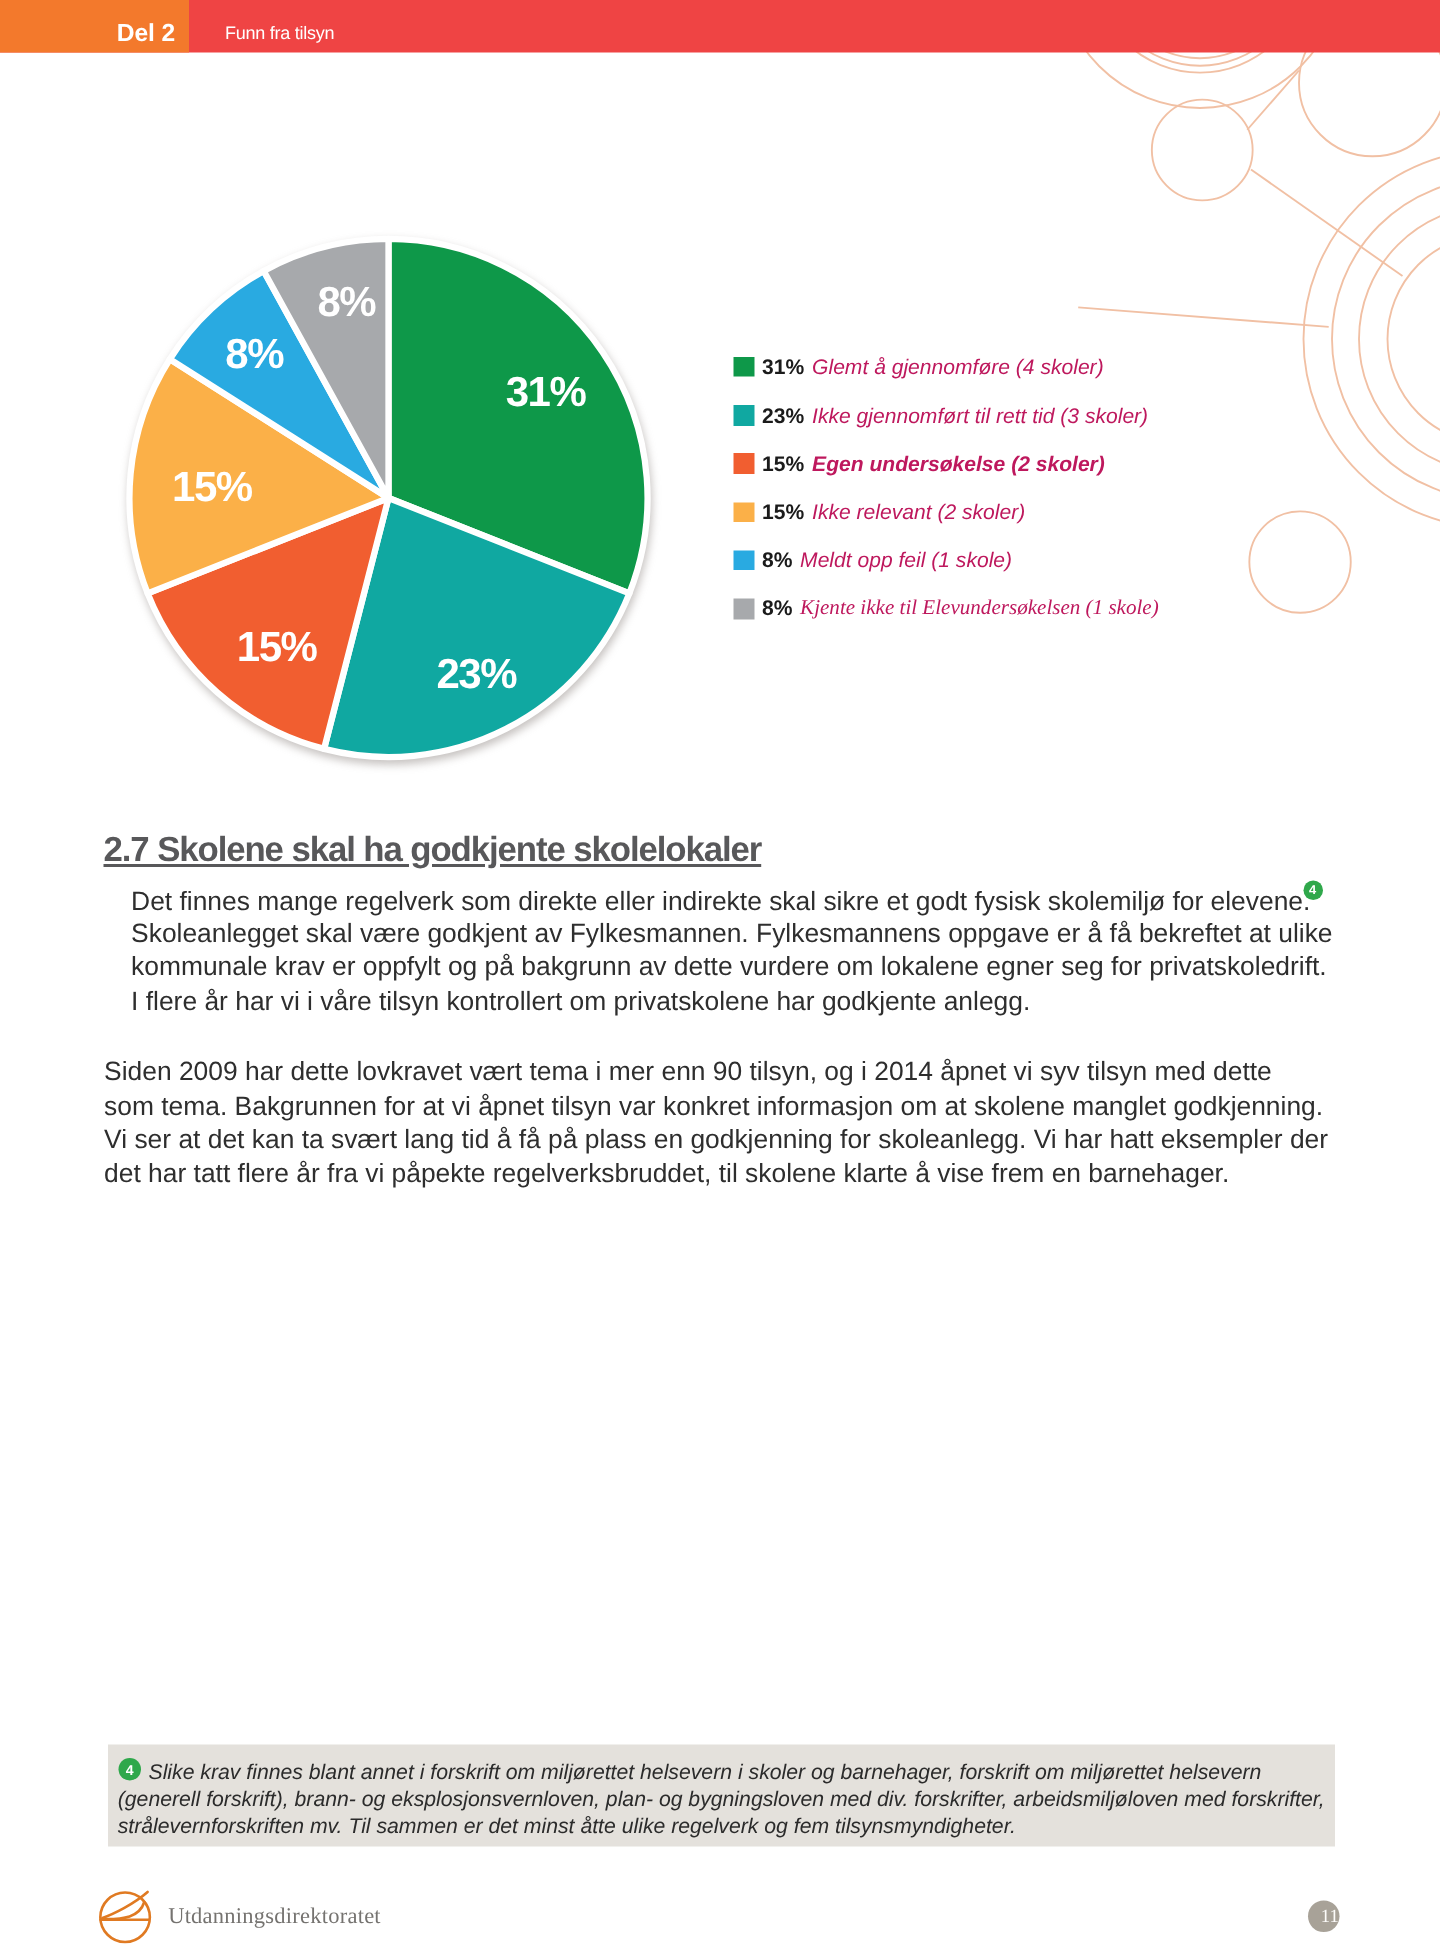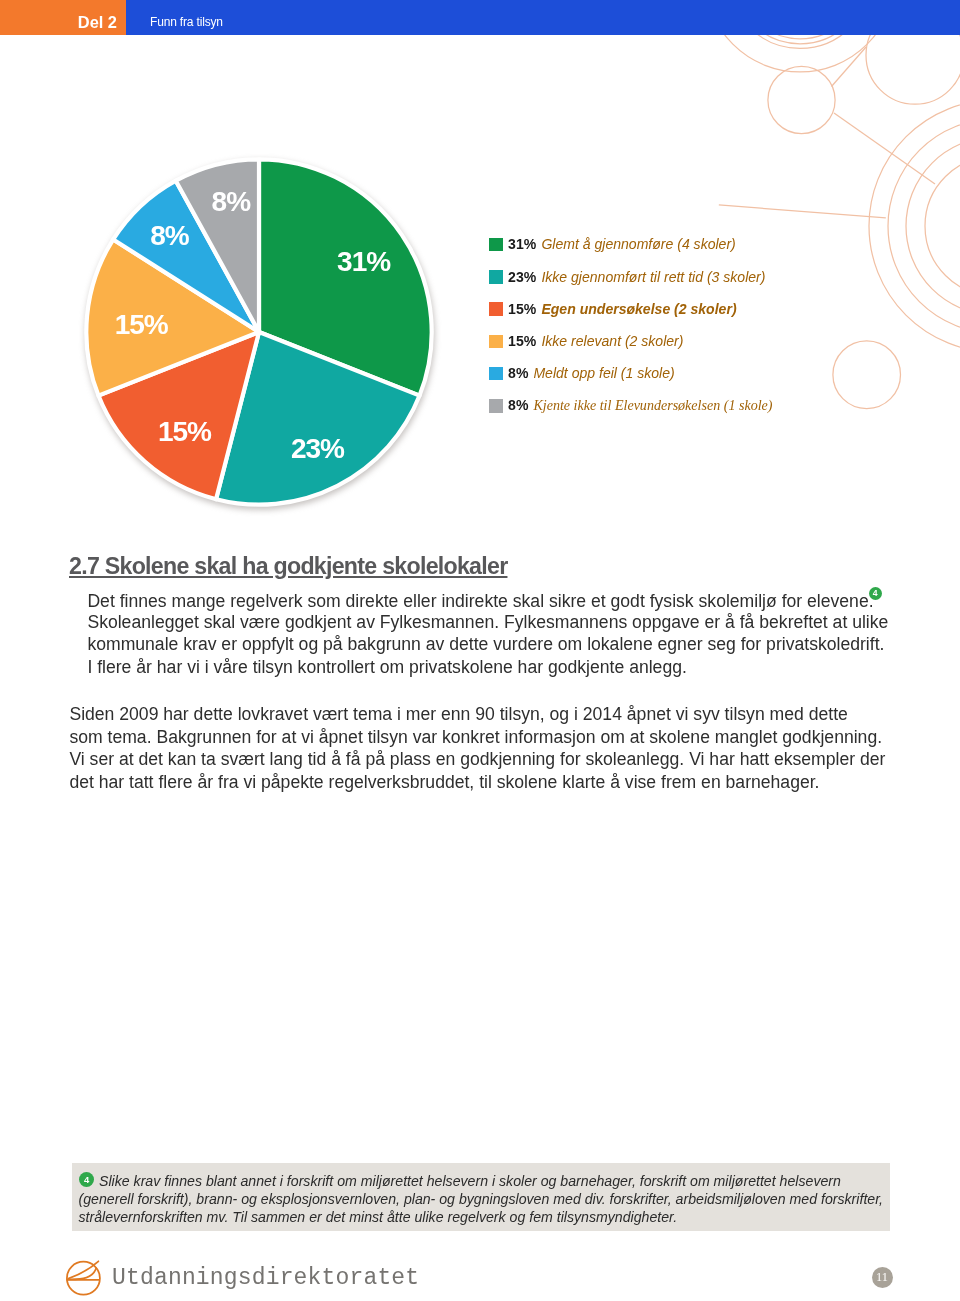--- a/index.html
+++ b/index.html
@@ -4,37 +4,37 @@
 <style>
   html,body{margin:0;padding:0;}
   body{width:960px;height:1301px;background:#fff;font-family:"Liberation Sans",sans-serif;overflow:hidden;position:relative;
        -webkit-font-smoothing:antialiased;}
   .page{position:absolute;left:0;top:0;width:960px;height:1301px;overflow:hidden;}
 
   
   .deco{position:absolute;left:0;top:0;width:960px;height:1301px;pointer-events:none;}
 
   
-  .hdr{position:absolute;left:0;top:0;width:960px;height:35px;background:#1d4ed8;}
+  .hdr{position:absolute;left:0;top:0;width:960px;height:35px;background:#ef4444;}
   .hdr-orange{position:absolute;left:0;top:0;width:126.3px;height:35px;background:#f3792c;}
   .hdr-part{position:absolute;left:0;top:13px;width:116.8px;color:#ffffff;
             font-size:16.4px;font-weight:bold;line-height:18px;text-align:right;letter-spacing:-0.05px;}
   .hdr-title{position:absolute;left:150px;top:13px;color:#ffffff;
              font-size:12px;font-weight:normal;line-height:18px;letter-spacing:-0.17px;}
 
   
   .chart{position:absolute;left:0;top:120px;width:960px;height:400px;}
   .pie-svg{position:absolute;left:79px;top:31.5px;
            filter:drop-shadow(1px 3px 3px rgba(120,110,105,0.42));}
 
   .legend{position:absolute;left:488.9px;top:117.3px;}
   .lg-row{position:relative;height:32.24px;}
   .lg-sw{position:absolute;left:0;top:0.5px;width:14.2px;height:13.7px;}
   .lg-pct{position:absolute;left:19.2px;top:-1px;font-size:14.05px;font-weight:bold;color:#1b1b1b;line-height:17px;white-space:nowrap;}
-  .lg-txt{position:absolute;top:-1px;font-size:14.05px;font-style:italic;color:#a16207;line-height:17px;white-space:nowrap;}
+  .lg-txt{position:absolute;top:-1px;font-size:14.05px;font-style:italic;color:#be185d;line-height:17px;white-space:nowrap;}
 
   
   .h2{position:absolute;left:69px;top:553px;font-size:23.2px;font-weight:bold;color:#58585a;letter-spacing:-0.73px;text-decoration:underline;}
   .para{position:absolute;left:69.4px;font-size:17.6px;color:#2e2e2e;letter-spacing:0px;}
   .ln{height:22.5px;line-height:22.5px;white-space:nowrap;}
   #p1{top:588.2px;margin-left:18px;}
   #p2{top:703.2px;}
 
   .fnref{display:inline-block;width:13px;height:13px;border-radius:50%;background:#2fa84b;
          color:#fff;font-size:8.6px;font-weight:bold;line-height:13.2px;text-align:center;
@@ -45,24 +45,24 @@
   .fnbadge{position:absolute;left:7.5px;top:8.7px;width:15px;height:15px;border-radius:50%;
            background:#2fa84b;color:#fff;font-size:9.4px;font-weight:bold;line-height:15.2px;
            text-align:center;font-style:normal;}
   .fntext{position:absolute;left:7px;top:8.3px;width:812px;font-size:14.15px;font-style:italic;
           color:#2b2b2b;}
   .fnln{height:18px;line-height:18px;white-space:nowrap;}
   .fnln1{padding-left:20.5px;}
 
   
   .logo{position:absolute;left:65.9px;top:1259.8px;width:36px;height:38px;}
-  .orgname{position:absolute;left:112.1px;top:1268.2px;font-family:Liberation Mono, monospace;
-           font-size:23px;line-height:20px;color:#757370;letter-spacing:0.16px;}
+  .orgname{position:absolute;left:112.1px;top:1268.2px;font-family:Liberation Serif, serif;
+           font-size:15px;line-height:20px;color:#757370;letter-spacing:0.16px;}
   .pagenum{position:absolute;left:871.5px;top:1267.2px;width:21px;height:21px;border-radius:50%;
-           background:#a8a298;color:#fdfcfa;font-size:12.4px;line-height:21.4px;text-align:center;
+           background:#a8a298;color:#fdfcfa;font-size:12.4px;line-height:21.4px;text-align:right;
            font-family:Liberation Serif, serif;}
 </style>
 </head>
 <body>
 
 <div class="page">
 
   <svg class="deco" viewBox="0 0 960 1301" width="960" height="1301">
     <g fill="none" stroke="#f1c0a4" stroke-width="1.25">
       <circle cx="800" cy="-23" r="95"></circle>

